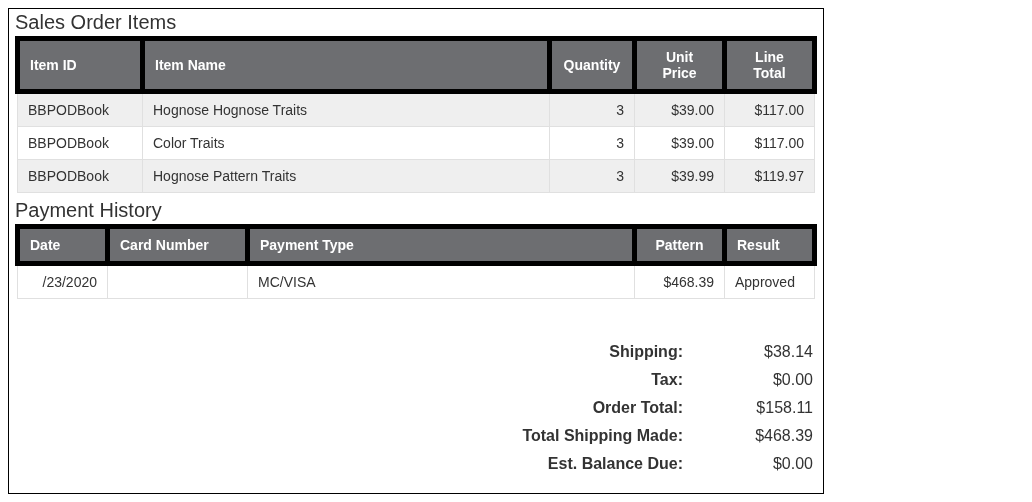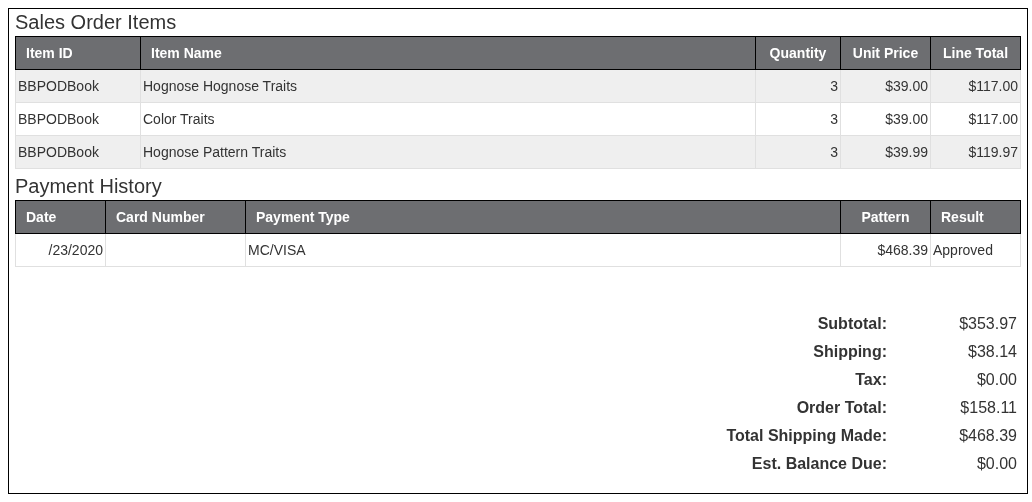--- a/index.html
+++ b/index.html
@@ -5,21 +5,21 @@
   * { box-sizing: border-box; }
   body {
     margin: 0;
     padding: 8px;
     font-family: "Segoe UI", Arial, sans-serif;
     background: #fff;
     color: #333;
   }
   .frame {
     border: 1px solid #000;
-    width: 1020px;
+    width: 816px;
     height: 486px;
     padding: 2px 6px 6px 6px;
     position: relative;
   }
   .section-title {
     font-size: 20px;
     color: #333;
     margin: 0 0 2px 0;
     font-weight: 400;
   }
@@ -28,25 +28,25 @@
     border-collapse: collapse;
     font-size: 14px;
     margin-bottom: 6px;
   }
   thead th {
     background: #6d6e71;
     color: #fff;
     text-align: left;
     font-weight: 700;
     padding: 8px 10px;
-    border: 1px solid #000000;
+    border: 5px solid #000000;
   }
   thead th.num { text-align: center; }
   tbody td {
-    padding: 8px 2px;
+    padding: 8px 10px;
     border: 1px solid #e0e0e0;
     background: #fff;
   }
   .items tbody tr:nth-child(odd) td { background: #efefef; }
   .num-cell { text-align: right; }
   .totals {
     position: absolute;
     right: 10px;
     bottom: 10px;
     font-size: 16px;
@@ -142,24 +142,20 @@
         <td></td>
         <td>MC/VISA</td>
         <td class="num-cell">$468.39</td>
         <td>Approved</td>
       </tr>
     </tbody>
   </table>
 
   <div class="totals">
     <div class="totals-row">
-      <span class="totals-label">Subtotal:</span>
-      <span class="totals-value">$353.97</span>
-    </div>
-    <div class="totals-row">
       <span class="totals-label">Shipping:</span>
       <span class="totals-value">$38.14</span>
     </div>
     <div class="totals-row">
       <span class="totals-label">Tax:</span>
       <span class="totals-value">$0.00</span>
     </div>
     <div class="totals-row">
       <span class="totals-label">Order Total:</span>
       <span class="totals-value">$158.11</span>

